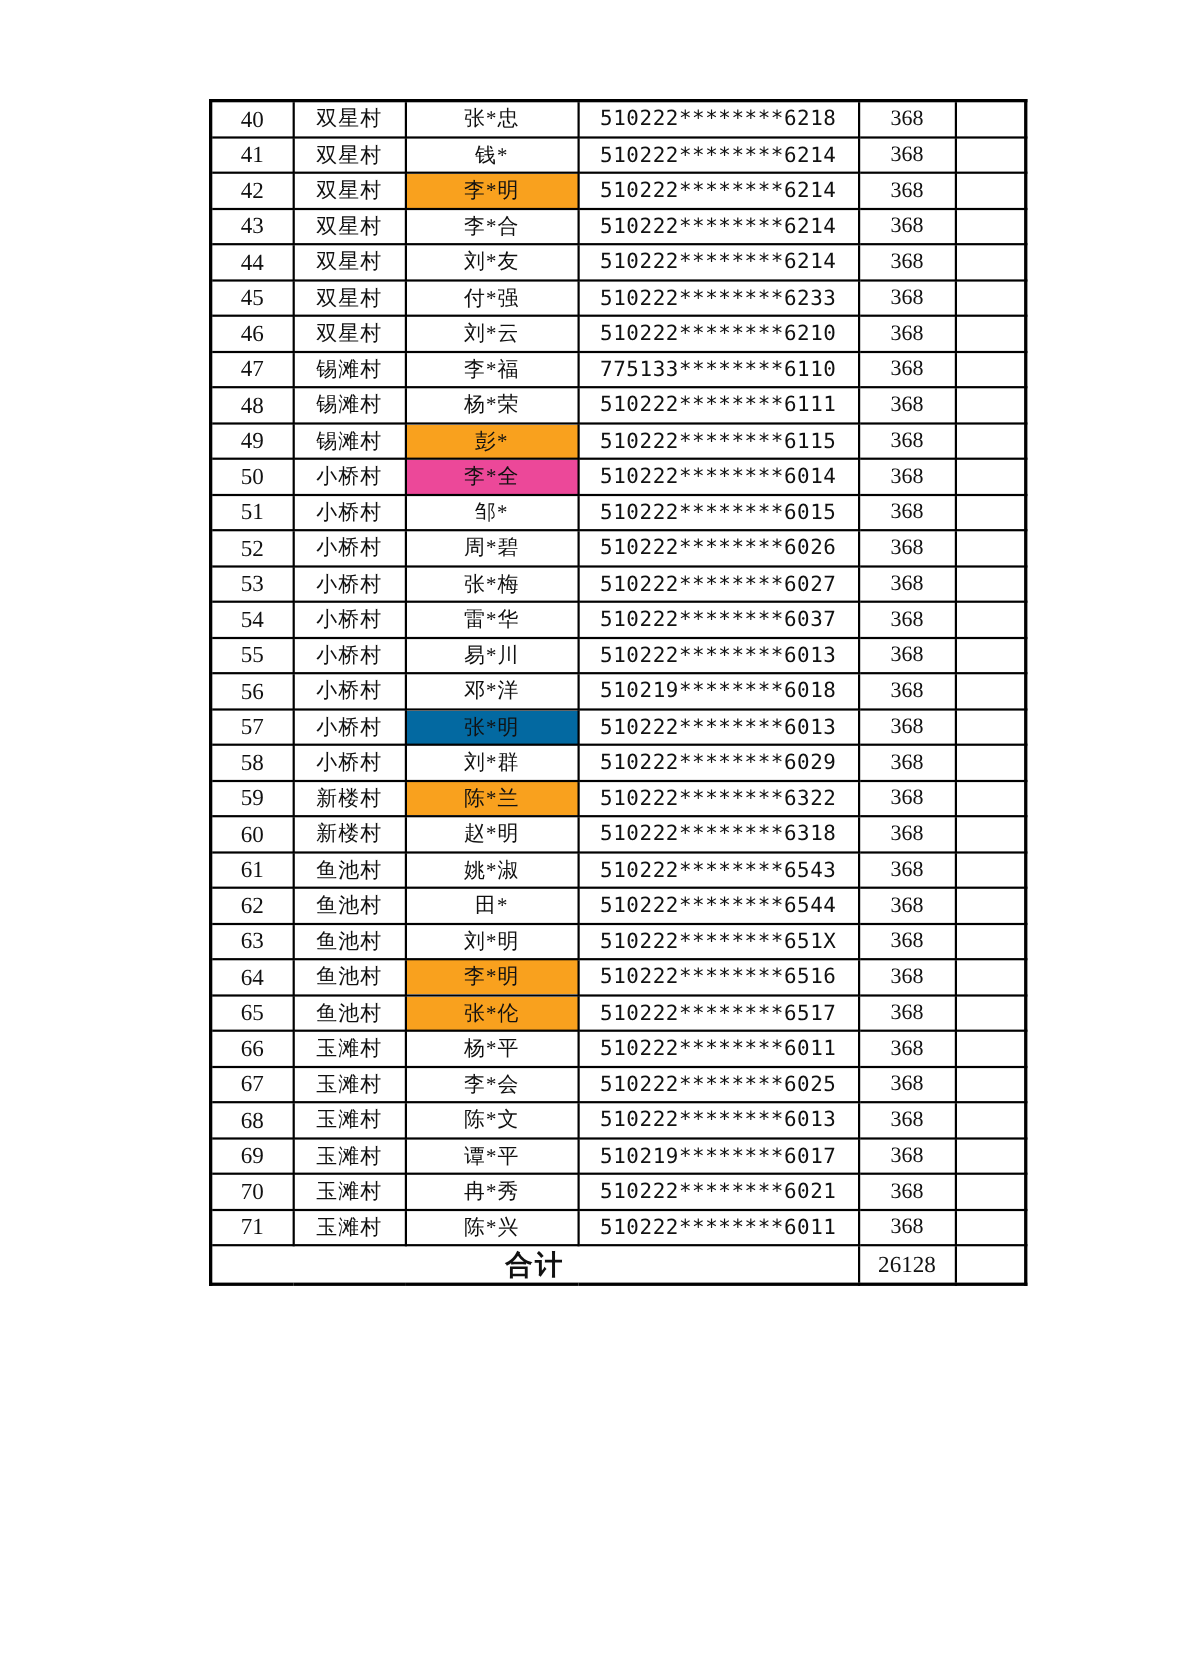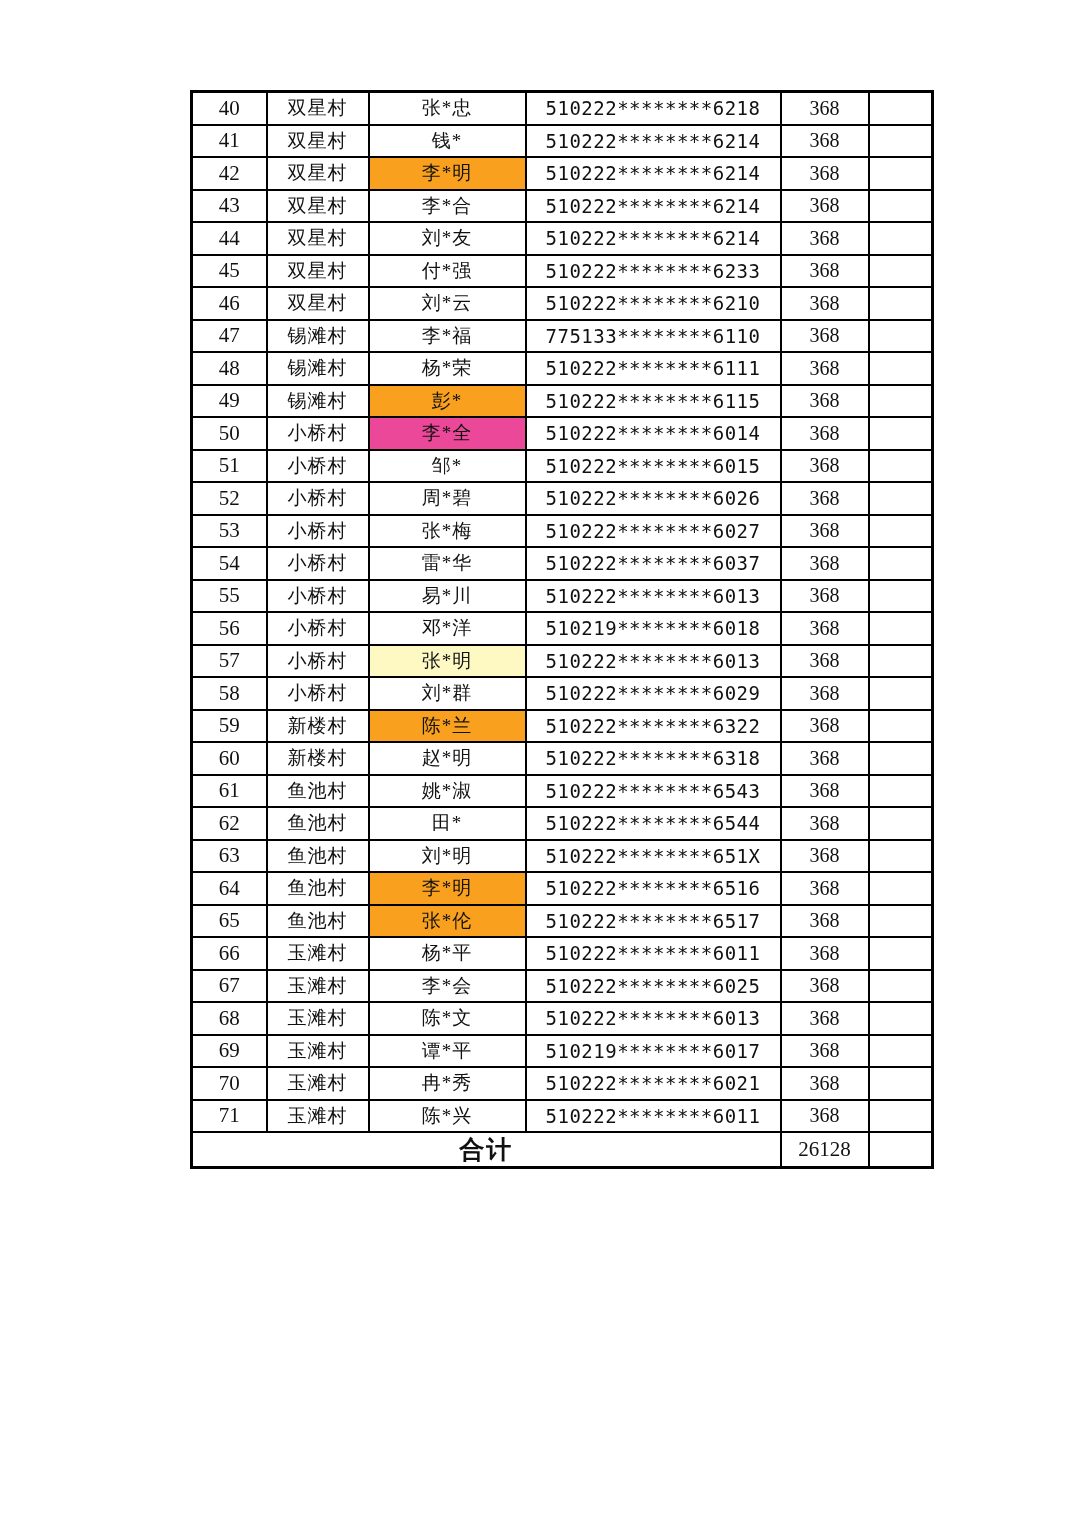--- a/index.html
+++ b/index.html
@@ -210,21 +210,21 @@
           <td class="c-no">56</td>
           <td class="c-village">小桥村</td>
           <td class="c-name">邓*洋</td>
           <td class="c-id">510219********6018</td>
           <td class="c-amt">368</td>
           <td class="c-blank"></td>
         </tr>
         <tr>
           <td class="c-no">57</td>
           <td class="c-village">小桥村</td>
-          <td class="c-name" style="background: #fef9c3;">张*明</td>
+          <td class="c-name" style="background: #0369a1;">张*明</td>
           <td class="c-id">510222********6013</td>
           <td class="c-amt">368</td>
           <td class="c-blank"></td>
         </tr>
         <tr>
           <td class="c-no">58</td>
           <td class="c-village">小桥村</td>
           <td class="c-name">刘*群</td>
           <td class="c-id">510222********6029</td>
           <td class="c-amt">368</td>

